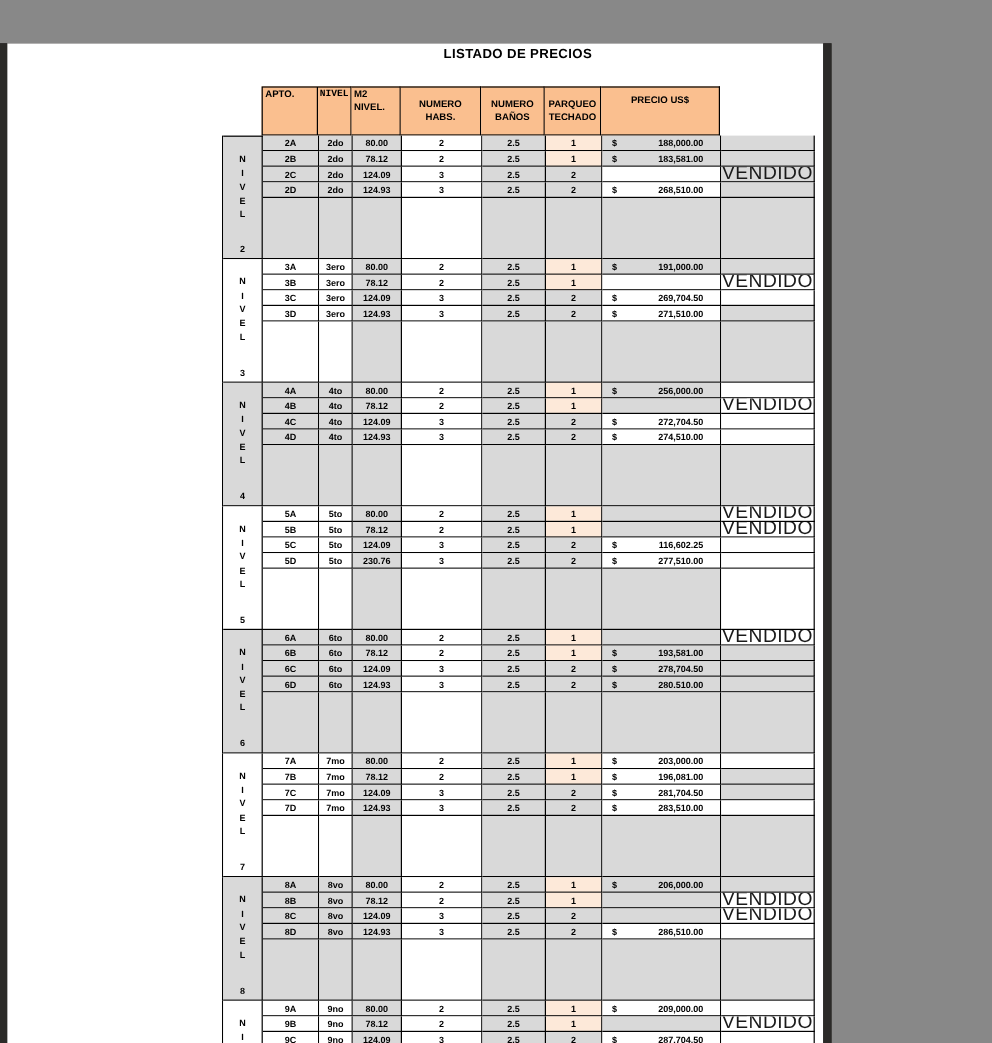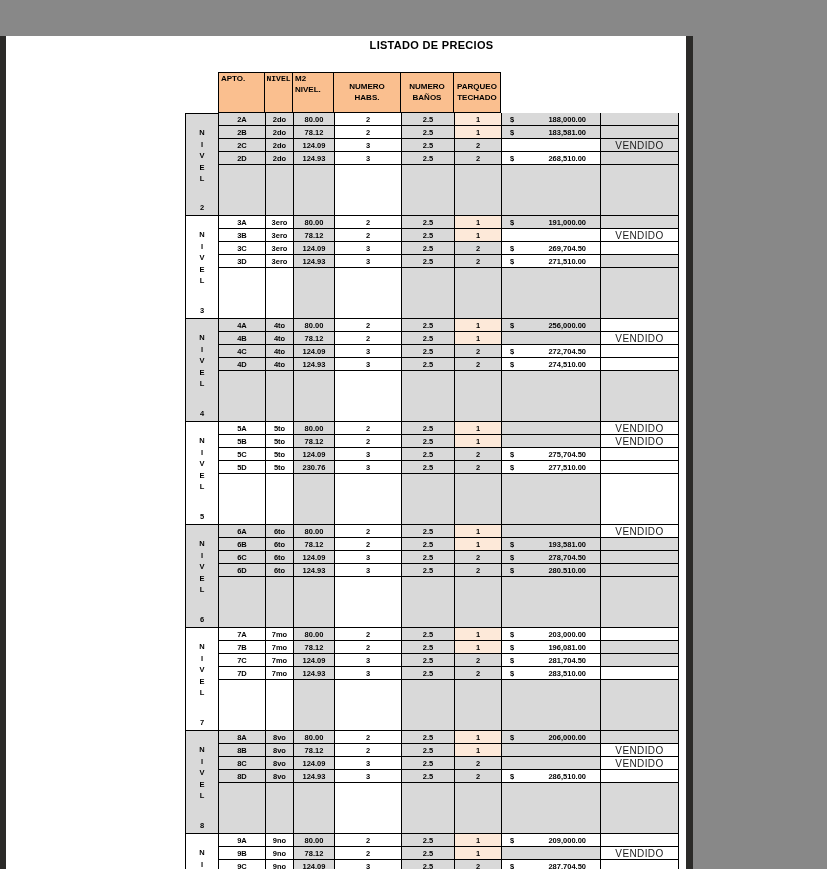--- a/index.html
+++ b/index.html
@@ -40,21 +40,21 @@
   .label-letters{padding-top:13px;text-align:center;white-space:pre-line;
                  font-size:7.5px;font-weight:bold;line-height:11.5px;}
   .label-number{position:absolute;bottom:3px;left:0;width:100%;text-align:center;
                 font-size:7.5px;font-weight:bold;}
   .c-m2,.c-banos,.f-m2,.f-banos,.f-parqueo{background:var(--c-gray,#D9D9D9);}
   .shaded .c-apto,.shaded .c-nivel,.shaded .label-cell,.shaded .f-apto,.shaded .f-nivel{background:var(--c-gray,#D9D9D9);}
   .bg-gray{background:var(--c-gray,#D9D9D9);}
   .bg-white{background:#fff;}
   .bg-peach{background:var(--c-hl,#FDE9D9);}
   .c-precio{justify-content:space-between;padding:0 14px 0 8px;}
-  .c-status{font-size:10px;font-weight:normal;letter-spacing:.4px;color:#1a1a1a;}
+  .c-status{font-size:16px;font-weight:normal;letter-spacing:.4px;color:#1a1a1a;}
 </style>
 </head>
 <body>
 
 <div class="frame">
   <div class="page"></div>
 
   <div class="doc-title">LISTADO DE PRECIOS</div>
 
   <div class="price-table">
@@ -63,20 +63,21 @@
       <div class="hcell h-apto">APTO.</div>
       <div class="hcell h-nivel">NIVEL</div>
       <div class="hcell h-m2">M2
 NIVEL.</div>
       <div class="hcell h-habs">NUMERO
 HABS.</div>
       <div class="hcell h-banos">NUMERO
 BAÑOS</div>
       <div class="hcell h-parqueo">PARQUEO
 TECHADO</div>
+      <div class="hcell h-precio">PRECIO US$</div>
     </div>
     <div id="levels">
   <div class="grid9 level-block shaded">
     <div class="cell label-cell">
       <div class="label-letters">N
 I
 V
 E
 L</div>
       <div class="label-number">2</div>
@@ -293,21 +294,21 @@
   </div>
           <div class="cell c-status bg-white">VENDIDO</div>
           <div class="cell c-apto">5C</div>
           <div class="cell c-nivel">5to</div>
           <div class="cell c-m2">124.09</div>
           <div class="cell c-habs">3</div>
           <div class="cell c-banos">2.5</div>
           <div class="cell c-parqueo bg-gray">2</div>
           <div class="cell c-precio bg-white">
     <span class="dollar">$</span>
-    <span class="amount">275,704.50</span>
+    <span class="amount">116,602.25</span>
   </div>
           <div class="cell c-status bg-white"></div>
           <div class="cell c-apto">5D</div>
           <div class="cell c-nivel">5to</div>
           <div class="cell c-m2">230.76</div>
           <div class="cell c-habs">3</div>
           <div class="cell c-banos">2.5</div>
           <div class="cell c-parqueo bg-gray">2</div>
           <div class="cell c-precio bg-white">
     <span class="dollar">$</span>

